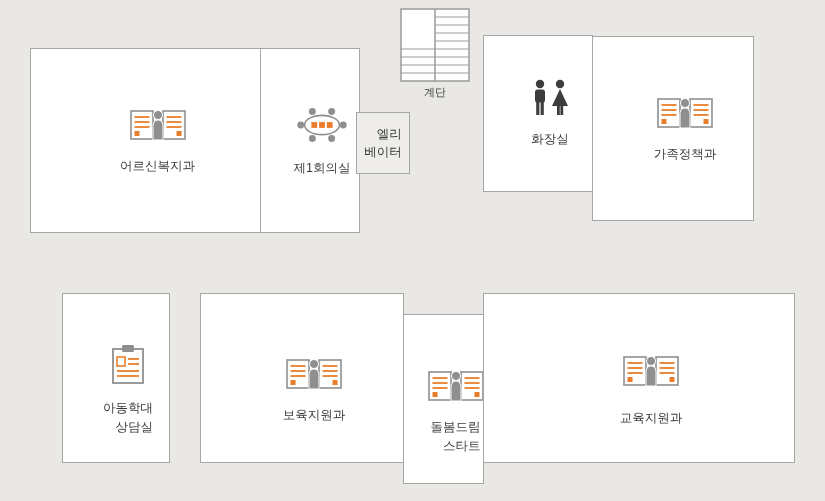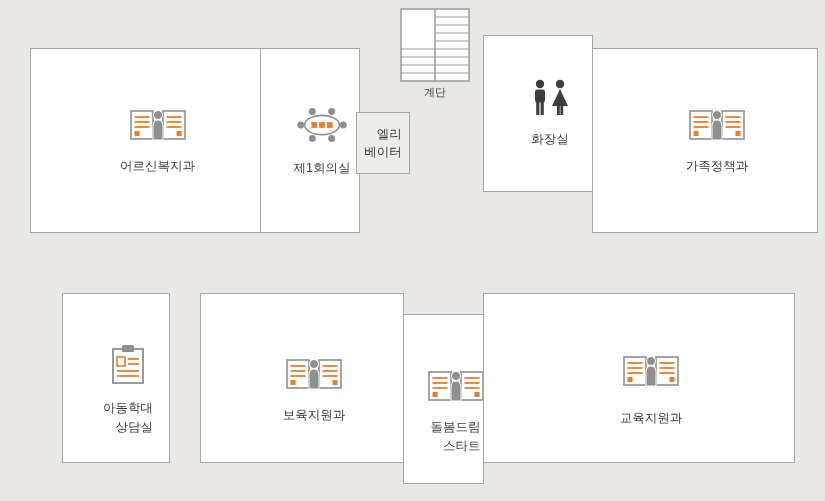--- a/index.html
+++ b/index.html
@@ -179,21 +179,21 @@
 베이터</span>
   </div>
 
   <div class="room" style="left:483px; top:35px; width:110px; height:157px;">
     <svg class="icon" width="44" height="38">
         <use href="#i-wc"></use>
       </svg>
     <span class="room-label">화장실</span>
   </div>
 
-  <div class="room" style="left:592px; top:48px; width:226px; height:185px;">
+  <div class="room" style="left:592px; top:36px; width:162px; height:185px;">
     <svg class="icon" width="56" height="38">
         <use href="#i-desks"></use>
       </svg>
     <span class="room-label">가족정책과</span>
   </div>
 
   <div class="room bottom" style="left:30px; top:293px; width:108px; height:170px;margin-left:32px;">
     <svg class="icon" width="34" height="42">
         <use href="#i-clipboard"></use>
       </svg>

